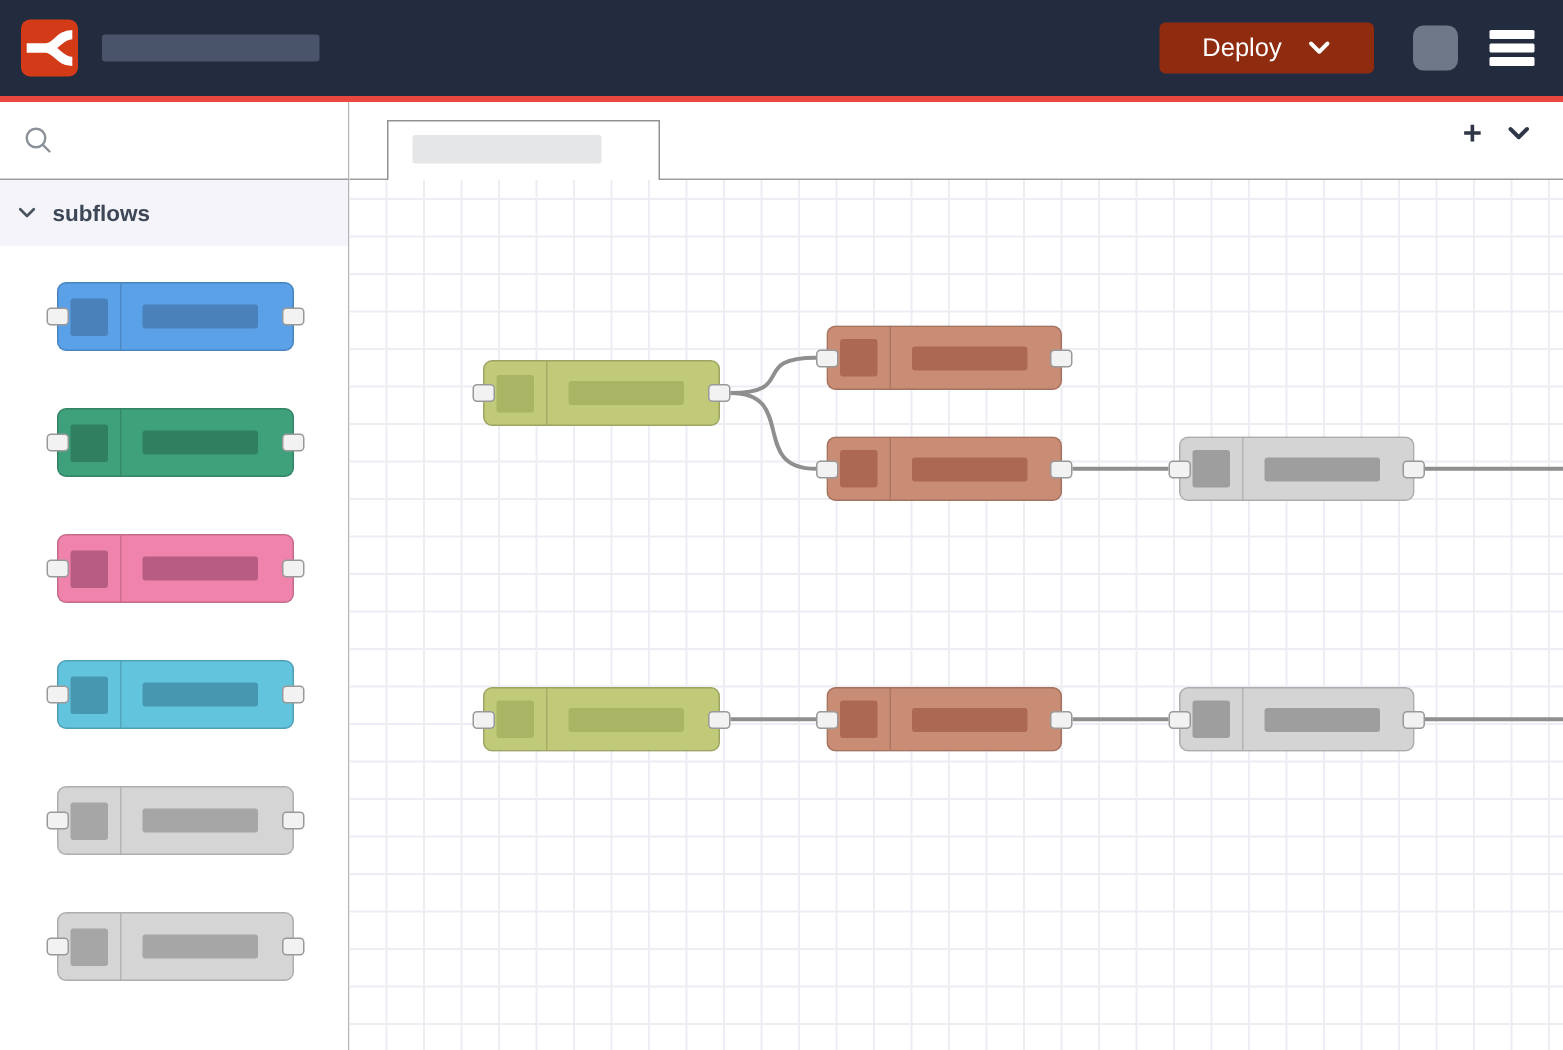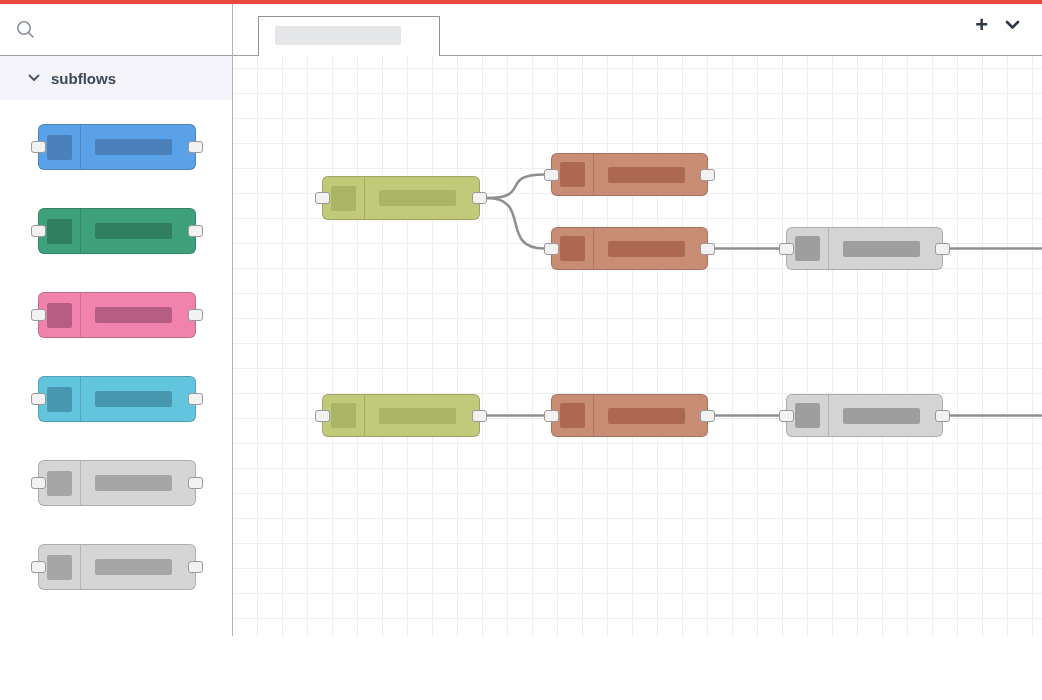--- a/index.html
+++ b/index.html
@@ -21,21 +21,21 @@
         display:flex;flex-direction:column;gap:3px;padding:0;cursor:pointer;}
   .hamburger span{display:block;height:6px;background:#fff;border-radius:1px;}
   .accent-line{height:4px;background:#e8483e;}
 
   
   .body-row{display:flex;height:632px;}
   .sidebar{width:233px;flex:0 0 auto;border-right:1px solid #b5b5b5;background:#fff;
            display:flex;flex-direction:column;}
   .search-row{height:52px;border-bottom:1px solid #9e9e9e;display:flex;align-items:center;
               padding-left:16px;}
-  .cat-header{height:44px;background:#f4f4fa;display:flex;align-items:center;padding-left:28px;gap:11px;}
+  .cat-header{height:44px;background:#f4f4fa;display:flex;align-items:center;padding-left:12px;gap:11px;}
   .cat-label{font-size:15px;font-weight:600;color:#3d4757;}
   .palette-list{position:relative;flex:1;}
 
   
   .workspace{position:relative;flex:1;display:flex;flex-direction:column;}
   .tabbar{position:relative;height:52px;border-bottom:1px solid #9e9e9e;background:#fff;z-index:2;}
   .tab{position:absolute;left:25px;top:12px;bottom:-1px;width:182px;background:#fff;
        border:1px solid #919191;border-bottom:none;z-index:3;}
   .tab-label-ph{width:126px;height:19px;margin:9px 0 0 16px;background:#e5e6e8;border-radius:2px;}
   .tab-actions{position:absolute;right:22px;top:10px;display:flex;align-items:center;gap:17px;z-index:4;}
@@ -58,20 +58,41 @@
   .label-ph{width:77px;height:16px;border-radius:2px;}
   .port{position:absolute;width:15px;height:12px;background:#f2f2f2;border:1px solid #999;
         border-radius:3px;top:50%;transform:translateY(-50%);z-index:3;}
   .port-l{left:-8px;} .port-r{right:-8px;}
 </style>
 </head>
 <body>
 
 <div class="app">
 
+  <div class="header">
+    <div class="logo">
+      <svg width="34" height="34" viewBox="0 0 38 38" aria-hidden="true">
+        <path d="M2 19 H16 M16 19 C24 19 26 9 36 9 M16 19 C24 19 26 29 36 29" stroke="#fff" stroke-width="7" fill="none"></path>
+      </svg>
+    </div>
+    <div class="title-ph"></div>
+    <div class="hdr-spacer"></div>
+    <button class="deploy-btn">
+      <span>Deploy</span>
+      <svg width="15" height="10" viewBox="0 0 15 10">
+        <polyline points="2,2 7.5,7.5 13,2" stroke="#fff" stroke-width="2.6" fill="none" stroke-linecap="round" stroke-linejoin="round"></polyline>
+      </svg>
+    </button>
+    <div class="avatar"></div>
+    <button class="hamburger">
+      <span></span>
+      <span></span>
+      <span></span>
+    </button>
+  </div>
   <div class="accent-line"></div>
 
   <div class="body-row">
 
     <aside class="sidebar">
       <div class="search-row">
         <svg width="19" height="19" viewBox="0 0 19 19">
           <circle cx="8" cy="8" r="6.2" stroke="#8a9199" stroke-width="1.6" fill="none"></circle>
           <line x1="12.6" y1="12.6" x2="17" y2="17" stroke="#8a9199" stroke-width="1.6" stroke-linecap="round"></line>
         </svg>

